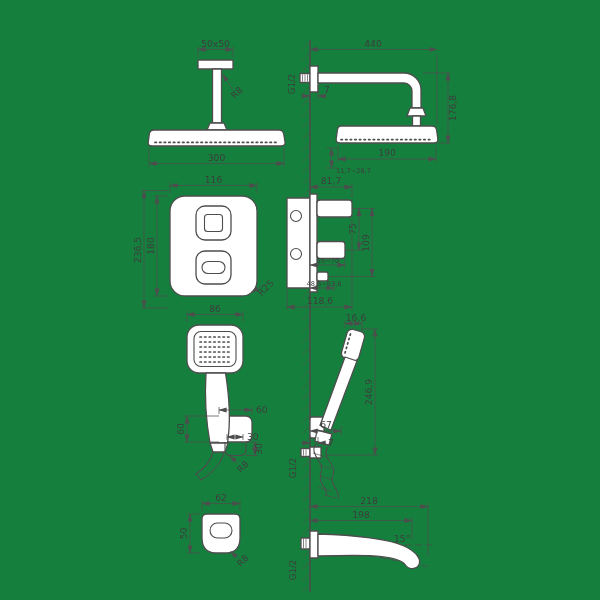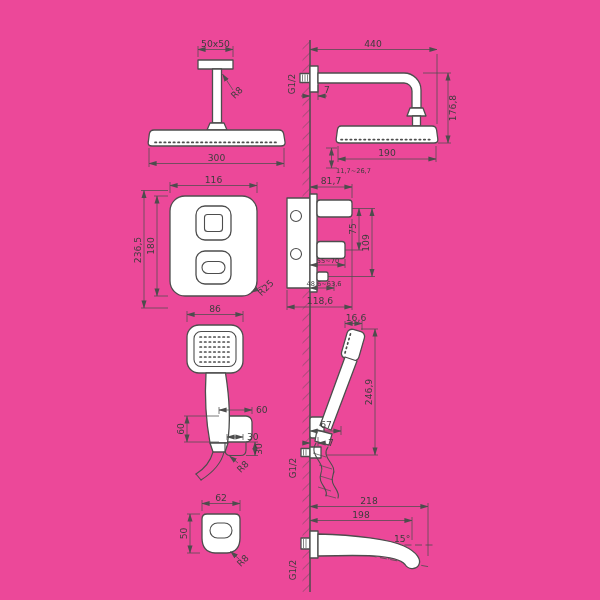--- a/index.html
+++ b/index.html
@@ -1,16 +1,16 @@
 <!DOCTYPE html>
 <html><head>
 <meta charset="utf-8">
 <style>
   html,body{margin:0;padding:0;background:#ffffff;}
-  .stage{position:relative;width:600px;height:600px;background:#ec4899;overflow:hidden;
+  .stage{position:relative;width:600px;height:600px;background:#15803d;overflow:hidden;
          font-family:"DejaVu Sans", sans-serif;}
   svg{display:block;}
   svg text{font-family:"DejaVu Sans", sans-serif;font-size:9.2px;fill:#3d3d3d;}
   svg text.sm{font-size:6.6px;}
   svg text.th{font-size:8.6px;}
   .fil{fill:#ffffff;stroke:#4d4d4d;stroke-width:1.3;stroke-linejoin:round;}
   .ln{fill:none;stroke:#4d4d4d;stroke-width:1.1;stroke-linejoin:round;stroke-linecap:round;}
   .dim{fill:none;stroke:#4d4d4d;stroke-width:0.75;}
   .wall{stroke:#4d4d4d;stroke-width:1.5;}
   .dots{fill:none;stroke:#4d4d4d;stroke-width:1.7;stroke-dasharray:1.4,3.2;stroke-linecap:round;}

